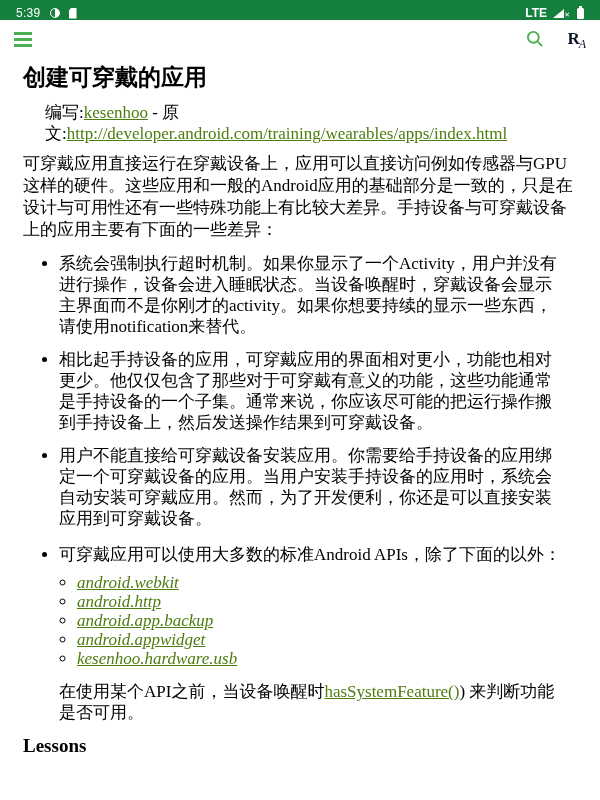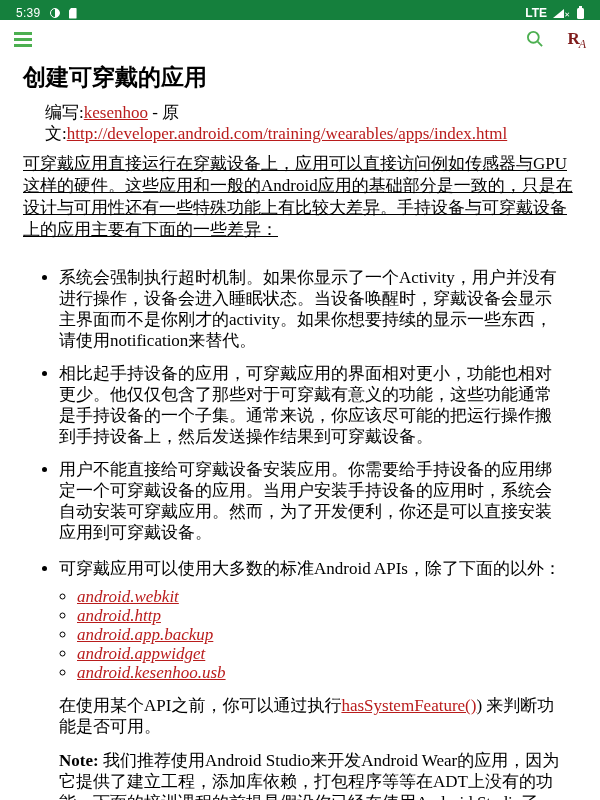--- a/index.html
+++ b/index.html
@@ -49,29 +49,29 @@
   .toolbar {
     height: 38px; background: #ffffff;
     display: flex; align-items: center;
     padding: 0 14px;
   }
   .icon-btn { background: none; border: none; padding: 0; cursor: pointer; display: flex; align-items: center; }
   .hamburger-icon { display: flex; flex-direction: column; gap: 3px; }
   .hamburger-icon span { width: 18px; height: 3px; background: #4caf50; display: block; }
   .toolbar-spacer { flex: 1; }
   .search-btn { margin-right: 22px; color: #4caf50; }
-  .font-btn { color: #7f1d1d; font-family: "Liberation Serif", serif; }
+  .font-btn { color: #0f172a; font-family: "Liberation Serif", serif; }
   .font-icon-big { font-size: 17px; font-weight: bold; line-height: 1; }
   .font-icon-small { font-size: 12px; font-style: italic; line-height: 1; margin-left: -1px; position: relative; top: 4px; }
   
   .content { padding: 0 23px; }
   h1.page-title { font-size: 23px; font-weight: bold; margin: 6px 0 10px 0; line-height: 28px; }
   .byline { margin: 0 0 0 22px; font-size: 17px; line-height: 21px; }
-  a.link, .link { color: #b91c1c; text-decoration: underline; cursor: pointer; }
-  p.body-par { font-size: 17px; line-height: 22px; margin: 9px 0 26px 0; text-decoration: underline; }
+  a.link, .link { color: #4d7c0f; text-decoration: underline; cursor: pointer; }
+  p.body-par { font-size: 17px; line-height: 22px; margin: 9px 0 12px 0; }
   ul.main-list { margin: 10px 0 0 0; padding-left: 24px; font-size: 17px; line-height: 21px; }
   ul.main-list > li { margin: 12px; }
   ul.main-list > li.gap-top { margin-top: 15px; }
   ul.api-list { list-style-type: circle; margin: 8px 0 0 0; padding-left: 18px; font-size: 17px; line-height: 19px; }
   ul.api-list > li { margin: 0; font-style: italic; }
   p.indent-par { margin: 13px 0 0 25px; font-size: 17px; line-height: 21px; }
   h3.lessons-heading { font-size: 19px; font-weight: bold; margin: 0 0 0 0; }
   .bold { font-weight: bold; }
 </style>
 </head>
@@ -129,22 +129,21 @@
     <li>系统会强制执行超时机制。如果你显示了一个Activity，用户并没有进行操作，设备会进入睡眠状态。当设备唤醒时，穿戴设备会显示主界面而不是你刚才的activity。如果你想要持续的显示一些东西，请使用notification来替代。</li>
     <li>相比起手持设备的应用，可穿戴应用的界面相对更小，功能也相对更少。他仅仅包含了那些对于可穿戴有意义的功能，这些功能通常是手持设备的一个子集。通常来说，你应该尽可能的把运行操作搬到手持设备上，然后发送操作结果到可穿戴设备。</li>
     <li>用户不能直接给可穿戴设备安装应用。你需要给手持设备的应用绑定一个可穿戴设备的应用。当用户安装手持设备的应用时，系统会自动安装可穿戴应用。然而，为了开发便利，你还是可以直接安装应用到可穿戴设备。</li>
     <li class="gap-top">
       <span>可穿戴应用可以使用大多数的标准Android APIs，除了下面的以外：</span>
       <ul class="api-list">
         <li><a class="link">android.webkit</a></li>
         <li><a class="link">android.http</a></li>
         <li><a class="link">android.app.backup</a></li>
         <li><a class="link">android.appwidget</a></li>
-        <li><a class="link">android.kesenhoo.usb</a></li>
+        <li><a class="link">kesenhoo.hardware.usb</a></li>
       </ul>
-      <p class="indent-par" style="margin-left:0;"><span>在使用某个API之前，你可以通过执行</span><a class="link">hasSystemFeature()</a><span>) 来判断功能是否可用。</span></p>
-      <p class="indent-par" style="margin-left:0;"><span class="bold">Note:</span><span> 我们推荐使用Android Studio来开发Android Wear的应用，因为它提供了建立工程，添加库依赖，打包程序等等在ADT上没有的功能。下面的培训课程的前提是假设你已经在使用Android Studio了。</span></p>
+      <p class="indent-par" style="margin-left:0;"><span>在使用某个API之前，当设备唤醒时</span><a class="link">hasSystemFeature()</a><span>) 来判断功能是否可用。</span></p>
     </li>
   </ul>
 
   <h3 class="lessons-heading">Lessons</h3>
 
 </div>
 
 </body></html>

